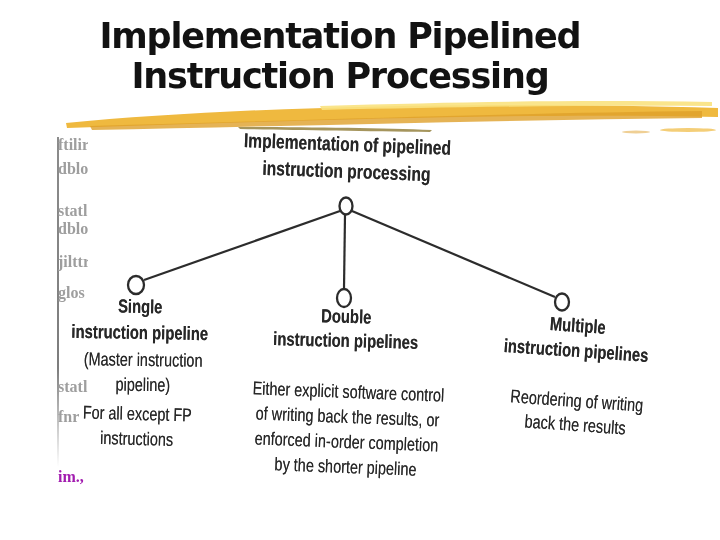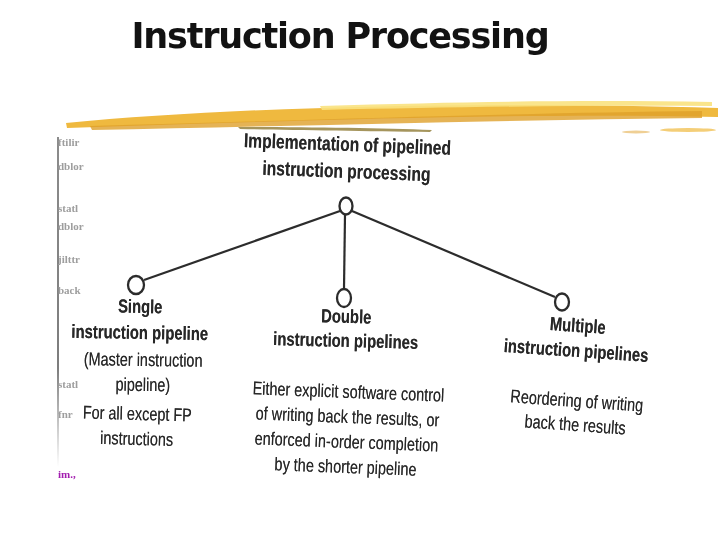--- a/index.html
+++ b/index.html
@@ -38,50 +38,51 @@
 
   
   .tree-svg{position:absolute;left:0;top:0;width:720px;height:540px;z-index:0;}
   .tree-svg line{stroke:#2c2c2c;stroke-width:2.2;}
   .tree-svg ellipse{stroke:#2c2c2c;stroke-width:2.3;fill:#ffffff;}
 
   
   .scan-edge{position:absolute;left:57px;top:137px;width:2px;height:330px;z-index:0;
          background:linear-gradient(#5a5a5a,#454545 70%,rgba(100,100,100,0));opacity:.7;}
   .frag{position:absolute;left:58px;width:30px;height:20px;overflow:hidden;z-index:0;
-        font-family:"Liberation Serif",serif;font-weight:bold;font-size:11px;
+        font-family:"Liberation Serif",serif;font-weight:bold;font-size:16px;
         color:#9e9e9e;filter:blur(0.7px);white-space:nowrap;}
   .f0{top:136px}.f1{top:160px}.f2{top:202px}.f3{top:220px}.f4{top:253px}
   .f5{top:284px}.f6{top:378px}.f7{top:408px}.f8{top:468px;color:#a21caf}
 </style>
 </head>
 <body>
 
 <div class="slide">
 
   <div class="title">
+    <div>Implementation Pipelined</div>
     <div>Instruction Processing</div>
   </div>
 
   <svg class="stroke-svg" viewBox="0 0 720 46">
     <path d="M66,27 C240,10 500,5 718,12 L718,21 C520,16 260,26 67,32 Z" fill="#EFB93F"></path>
     <path d="M90,30 C300,24 520,17 702,15 L702,22 C500,24 300,30 92,34 Z" opacity="0.8" fill="#DFA02A"></path>
     <path d="M320,10 C480,5 600,4 712,6 L712,10 C580,9 460,11 322,14 Z" opacity="0.9" fill="#F9E27F"></path>
     <path d="M238,31 C300,31 380,32 432,34 L430,36 C360,35 290,34 240,33 Z" opacity="0.8" fill="#8F7A35"></path>
     <ellipse cx="688" cy="34" rx="28" ry="2" opacity="0.7" fill="#EFB93F"></ellipse>
     <ellipse cx="636" cy="36" rx="14" ry="1.5" opacity="0.5" fill="#DFA02A"></ellipse>
   </svg>
 
   <div class="scan-edge"></div>
   <span class="frag f0">ftilir</span>
   <span class="frag f1">dblor</span>
   <span class="frag f2">statl</span>
   <span class="frag f3">dblor</span>
   <span class="frag f4">jilttr</span>
-  <span class="frag f5">back</span>
+  <span class="frag f5">glos</span>
   <span class="frag f6">statl</span>
   <span class="frag f7">fnr</span>
   <span class="frag f8">im.,</span>
 
   <svg class="tree-svg" viewBox="0 0 720 540">
     <line x1="340" y1="211" x2="144" y2="280"></line>
     <line x1="345" y1="215" x2="344" y2="289"></line>
     <line x1="352" y1="211" x2="555" y2="297"></line>
     <ellipse cx="346" cy="206" rx="6.5" ry="8.5"></ellipse>
     <ellipse cx="136" cy="285" rx="8" ry="9"></ellipse>

